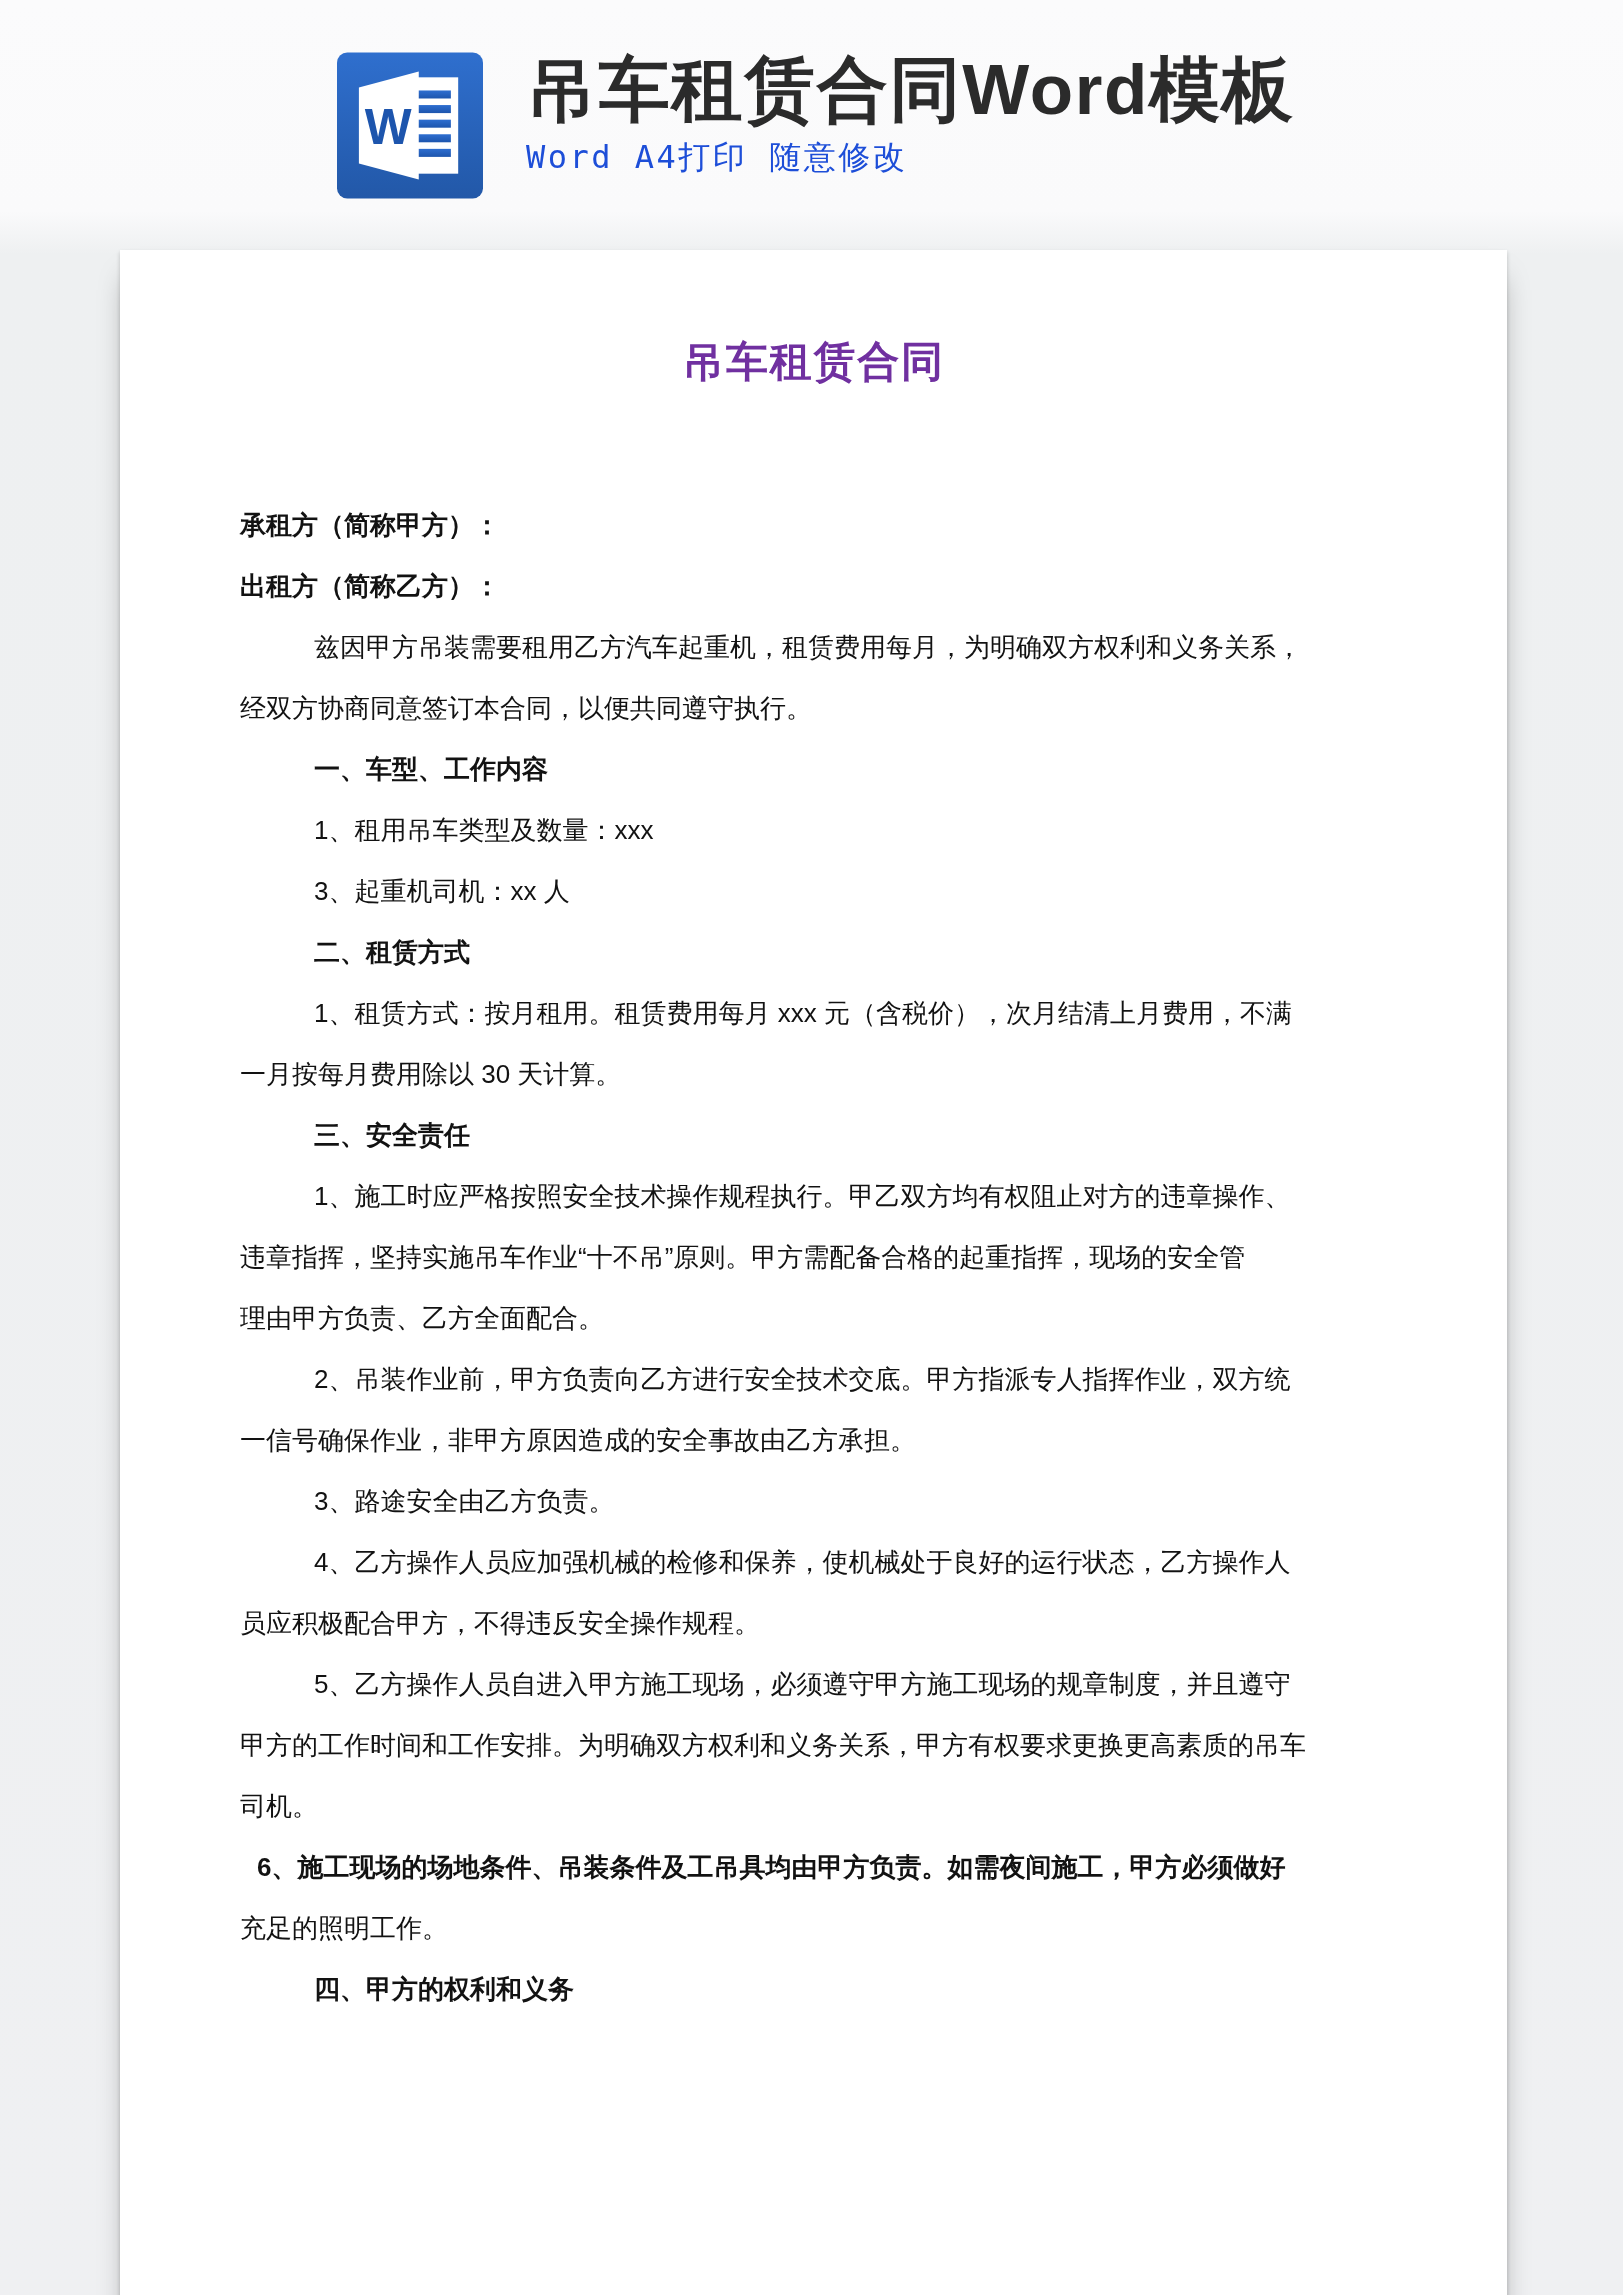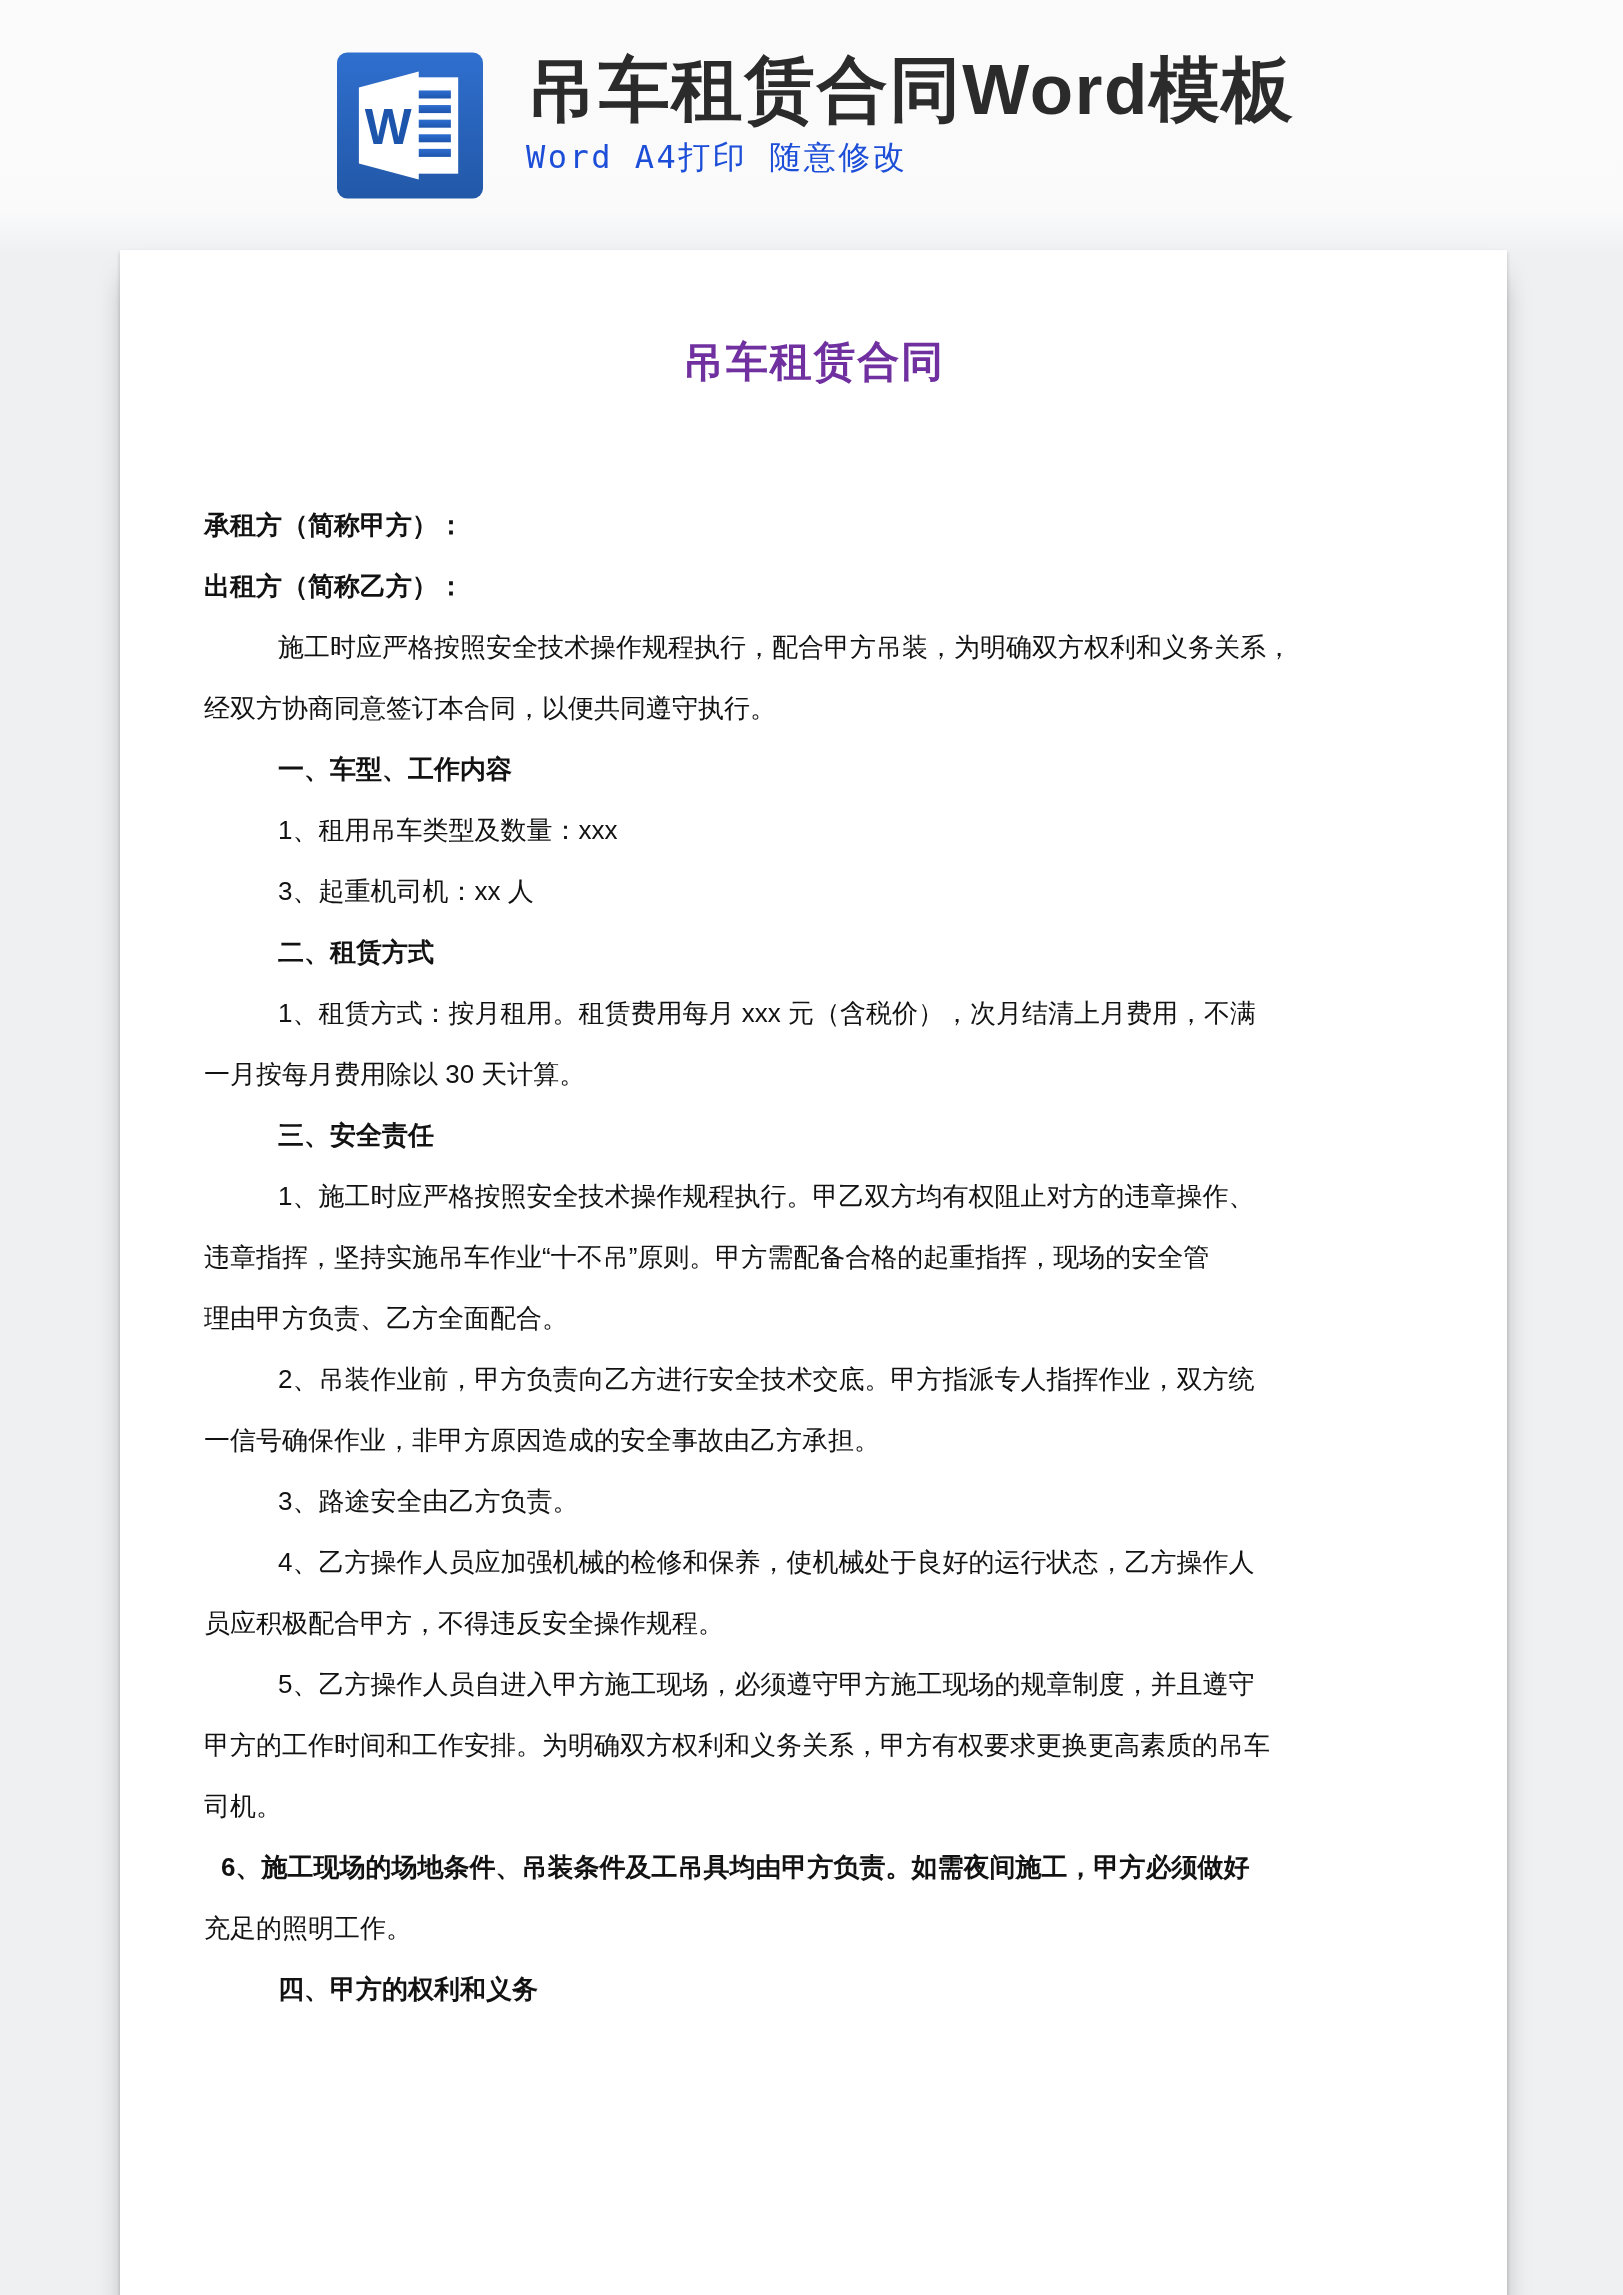--- a/index.html
+++ b/index.html
@@ -25,21 +25,21 @@
     position:absolute;left:120px;top:250px;width:1387px;height:2268px;
     background:#ffffff;
     box-shadow:0 1.7px 4.2px rgba(0,0,0,.20), 0 20px 29px -8.5px rgba(0,0,0,.38);
   }
   .doc-title{
     padding-top:86px;text-align:center;
     font-size:42px;line-height:52px;font-weight:700;letter-spacing:1.7px;
     color:var(--accent-purple,#7030a0);white-space:pre;
   }
   .doc-body{
-    margin-top:107px;padding-left:84px;padding-right:135px;
+    margin-top:107px;padding-left:120px;padding-right:135px;
     font-size:26px;color:#121212;
   }
   .line{line-height:61px;white-space:pre;}
   .line.bold{font-weight:700;}
   .ind-para{text-indent:74px;}
   .ind-small{text-indent:17px;font-weight:bold;}
   .ind-none{text-indent:0;}
   .doc-footer{
     position:absolute;left:0;right:0;bottom:91px;text-align:right;
     font-family:"Liberation Serif",serif;font-size:21px;color:#222;
@@ -81,21 +81,21 @@
     <div class="header-title" style="color: rgb(43, 43, 43);">吊车租赁合同Word模板</div>
     <div class="header-subtitle" style="color: #1d4ed8;">Word A4打印 随意修改</div>
   </div>
 </div>
 
 <div class="doc-page">
   <div class="doc-title">吊车租赁合同</div>
   <div class="doc-body">
       <div class="line ind-none bold">承租方（简称甲方）：</div>
       <div class="line ind-none bold">出租方（简称乙方）：</div>
-      <div class="line ind-para">施工时应严格按照安全技术操作规程执行，配合甲方吊装，为明确双方权利和义务关系，</div>
+      <div class="line ind-para">兹因甲方吊装需要租用乙方汽车起重机，租赁费用每月，为明确双方权利和义务关系，</div>
       <div class="line ind-none">经双方协商同意签订本合同，以便共同遵守执行。</div>
       <div class="line ind-para bold">一、车型、工作内容</div>
       <div class="line ind-para">1、租用吊车类型及数量：xxx</div>
       <div class="line ind-para">3、起重机司机：xx 人</div>
       <div class="line ind-para bold">二、租赁方式</div>
       <div class="line ind-para">1、租赁方式：按月租用。租赁费用每月 xxx 元（含税价），次月结清上月费用，不满</div>
       <div class="line ind-none">一月按每月费用除以 30 天计算。</div>
       <div class="line ind-para bold">三、安全责任</div>
       <div class="line ind-para">1、施工时应严格按照安全技术操作规程执行。甲乙双方均有权阻止对方的违章操作、</div>
       <div class="line ind-none">违章指挥，坚持实施吊车作业“十不吊”原则。甲方需配备合格的起重指挥，现场的安全管</div>

